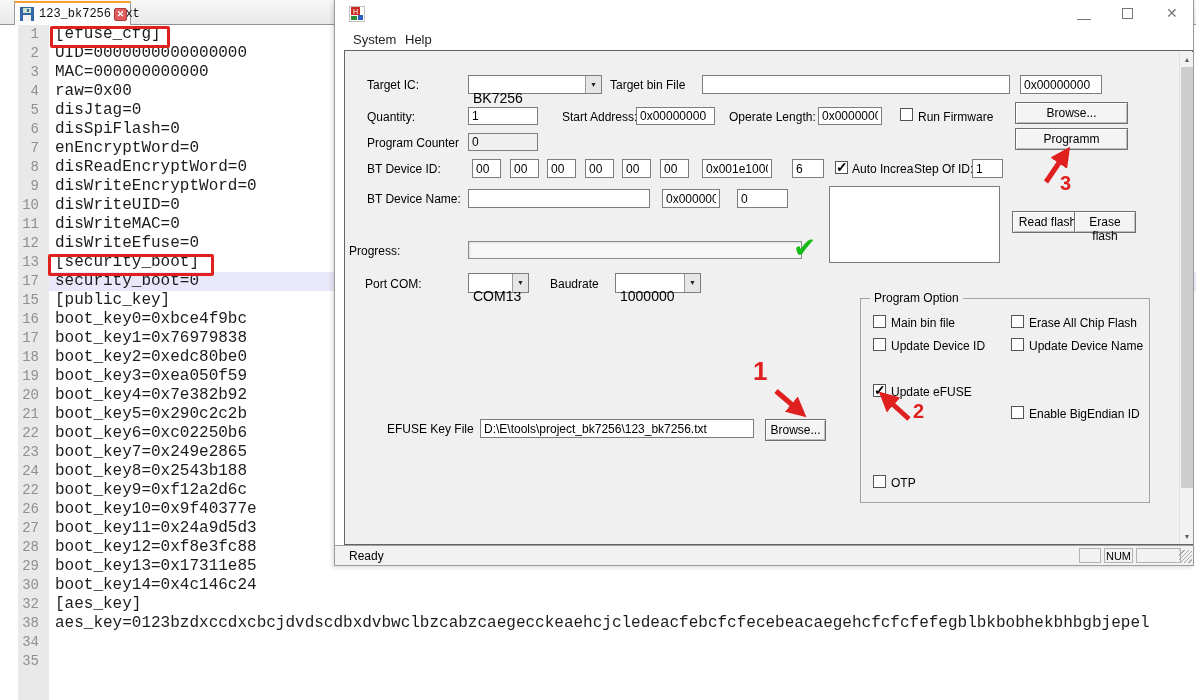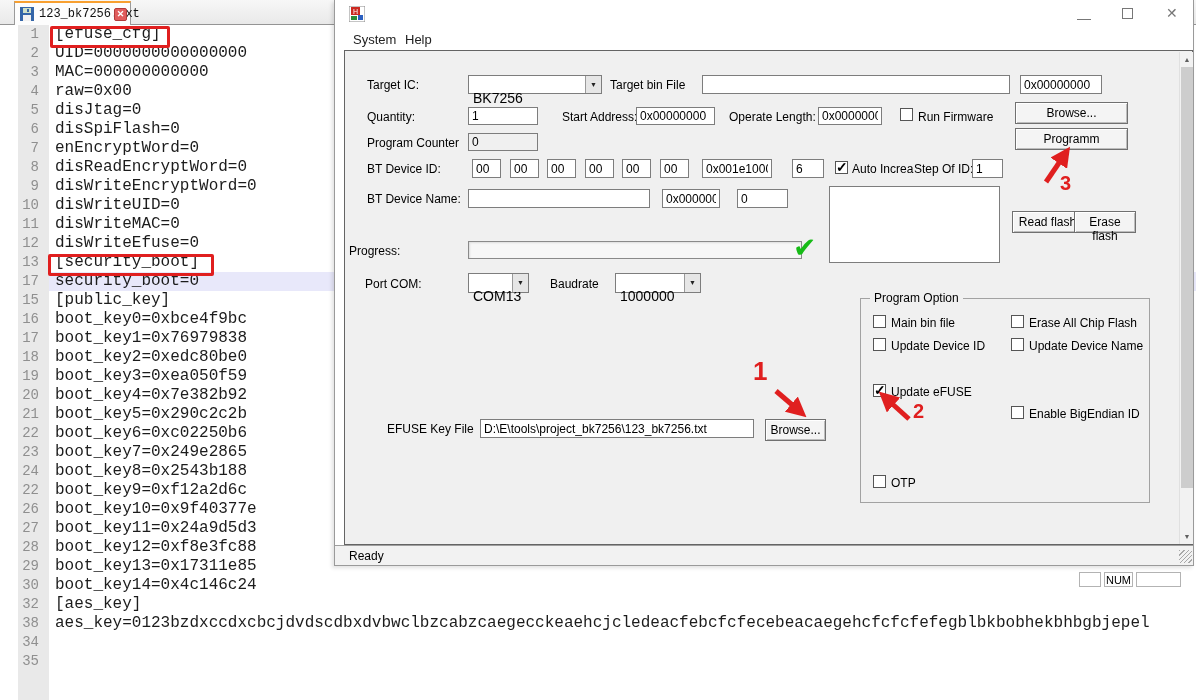--- a/index.html
+++ b/index.html
@@ -54,21 +54,21 @@
   #greencheck { position:absolute; color:#17bb17; font:bold 28px "DejaVu Sans",sans-serif; }
 
   
   #vsb { position:absolute; left:834px; top:1px; width:14px; height:492px; background:#f2f2f2; border-left:1px solid #e0e0e0; }
   .sb-arrow { position:absolute; left:0; width:14px; height:15px; color:#606060; font-size:7px; text-align:center; line-height:15px; }
   #sb-thumb { position:absolute; left:1px; top:15px; width:12px; height:421px; background:#cdcdcd; }
 
   
   #statusbar { position:absolute; left:0; top:545px; width:858px; height:20px; background:#f2f2f2; border-top:1px solid #9f9f9f; }
   #status-ready { position:absolute; left:14px; top:3px; font-size:12px; color:#000; }
-  .st-cell { position:absolute; top:2px; height:15px; border:1px solid #b3b3b3; font-size:11px; text-align:center; line-height:14px; color:#000;margin-top:24px; }
+  .st-cell { position:absolute; top:2px; height:15px; border:1px solid #b3b3b3; font-size:11px; text-align:center; line-height:14px; color:#000; }
   #grip { position:absolute; right:1px; top:4px; width:13px; height:13px;
           background:repeating-linear-gradient(315deg, transparent 0 2px, #a8a8a8 2px 3px); }
 
   
   .ann { z-index:60; pointer-events:none; }
   .ann-box { position:absolute; border:3px solid #e01f1f; border-radius:2px; }
   .ann-num { position:absolute; color:#e01f1f; font-weight:bold; font-family:"Liberation Sans",sans-serif; }
   #ann-svg { position:absolute; left:0; top:0; width:1196px; height:700px; z-index:60; pointer-events:none; }
 </style>
 </head>

